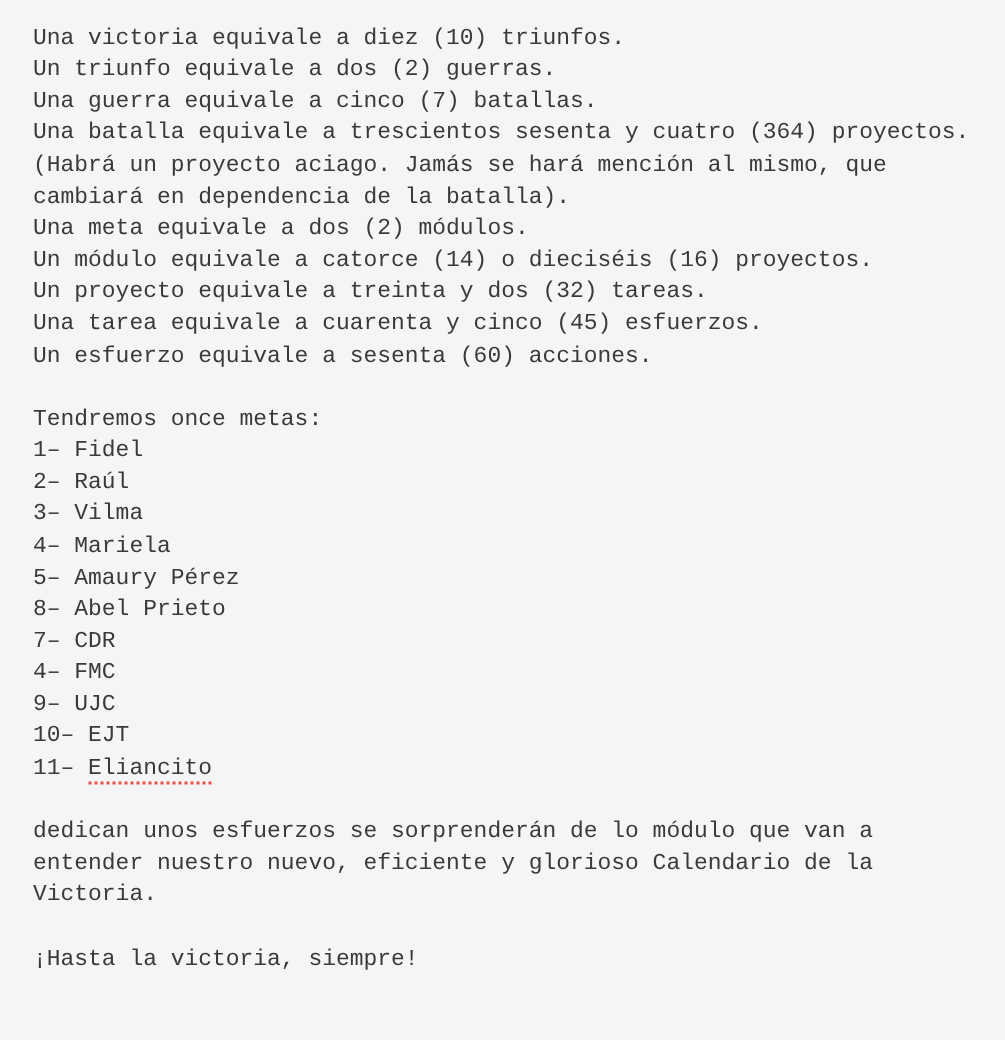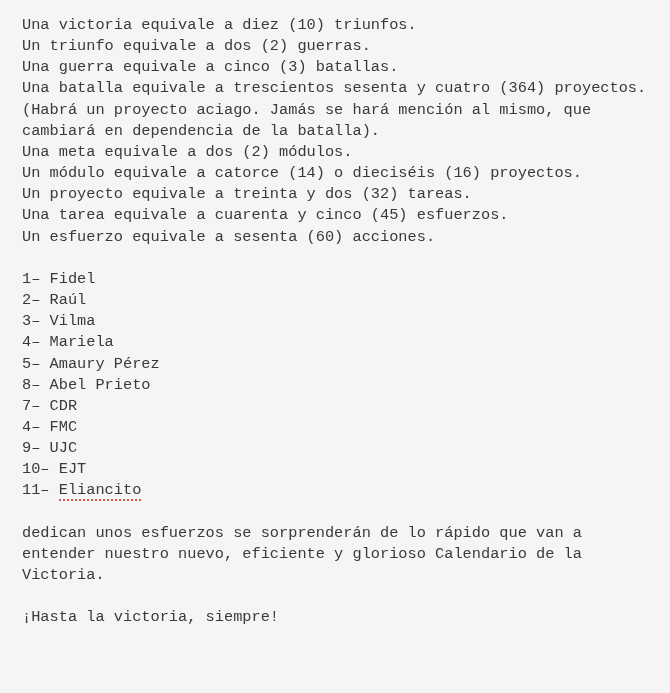--- a/index.html
+++ b/index.html
@@ -30,40 +30,41 @@
     border-bottom: 2px dotted var(--spell-color, #e2514a);
     margin-top: 28px;
   }
 </style>
 </head>
 <body style="background: rgb(245, 245, 246);">
 
 <main class="doc" style="color: rgb(58, 58, 58);">
     <div class="line"><span>Una victoria equivale a diez (10) triunfos.</span></div>
     <div class="line"><span>Un triunfo equivale a dos (2) guerras.</span></div>
-    <div class="line"><span>Una guerra equivale a cinco (3) batallas.</span></div>
+    <div class="line"><span>Una guerra equivale a cinco (7) batallas.</span></div>
     <div class="line"><span>Una batalla equivale a trescientos sesenta y cuatro (364) proyectos.</span></div>
     <div class="line"><span>(Habrá un proyecto aciago. Jamás se hará mención al mismo, que</span></div>
     <div class="line"><span>cambiará en dependencia de la batalla).</span></div>
     <div class="line"><span>Una meta equivale a dos (2) módulos.</span></div>
     <div class="line"><span>Un módulo equivale a catorce (14) o dieciséis (16) proyectos.</span></div>
     <div class="line"><span>Un proyecto equivale a treinta y dos (32) tareas.</span></div>
     <div class="line"><span>Una tarea equivale a cuarenta y cinco (45) esfuerzos.</span></div>
     <div class="line"><span>Un esfuerzo equivale a sesenta (60) acciones.</span></div>
     <div class="line"><span></span></div>
+    <div class="line"><span>Tendremos once metas:</span></div>
     <div class="line"><span>1– Fidel</span></div>
     <div class="line"><span>2– Raúl</span></div>
     <div class="line"><span>3– Vilma</span></div>
     <div class="line"><span>4– Mariela</span></div>
     <div class="line"><span>5– Amaury Pérez</span></div>
     <div class="line"><span>8– Abel Prieto</span></div>
     <div class="line"><span>7– CDR</span></div>
     <div class="line"><span>4– FMC</span></div>
     <div class="line"><span>9– UJC</span></div>
     <div class="line"><span>10– EJT</span></div>
     <div class="line"><span>11– </span><span class="misspelled">Eliancito</span></div>
     <div class="line"><span></span></div>
-    <div class="line"><span>dedican unos esfuerzos se sorprenderán de lo rápido que van a</span></div>
+    <div class="line"><span>dedican unos esfuerzos se sorprenderán de lo módulo que van a</span></div>
     <div class="line"><span>entender nuestro nuevo, eficiente y glorioso Calendario de la</span></div>
     <div class="line"><span>Victoria.</span></div>
     <div class="line"><span></span></div>
     <div class="line"><span>¡Hasta la victoria, siempre!</span></div>
   </main>
 
 </body></html>

